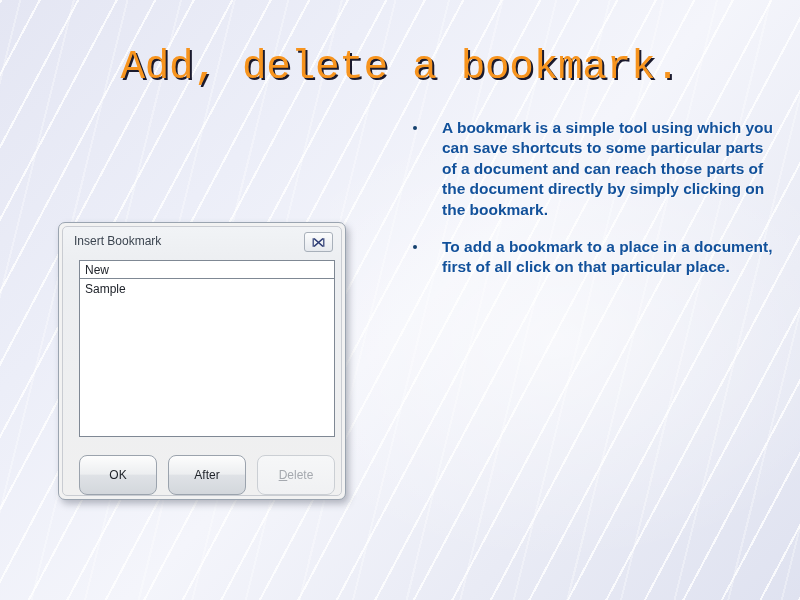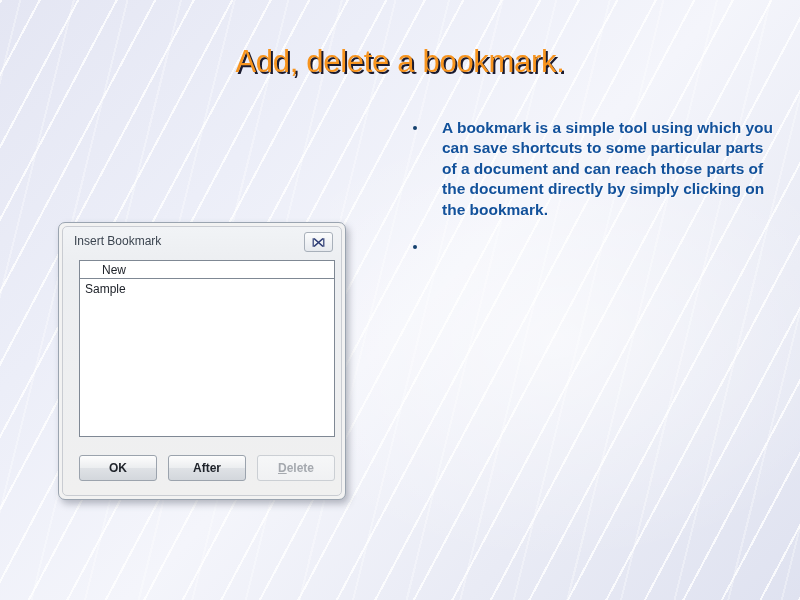--- a/index.html
+++ b/index.html
@@ -73,26 +73,27 @@
     pointer-events: none;
   }
 
   
   #slide-title {
     position: absolute;
     left: 0;
     top: 44px;
     width: 800px;
     text-align: center;
-    font-size: 31px;
+    font-size: 41px;
     font-weight: 400;
     letter-spacing: -0.3px;
     color: #F7941E;
     text-shadow: 2px 2px 0 #1a1a2e;
     white-space: nowrap;
+    font-family: Liberation Mono, monospace;
   }
 
   
   #body-text {
     position: absolute;
     left: 404px;
     top: 118px;
     width: 372px;
   }
   .bullet {
@@ -172,21 +173,21 @@
     position: absolute;
     left: 16px;
     top: 33px;
     width: 256px;
     height: 19px;
     background: #ffffff;
     border: 1px solid #7f8894;
     box-sizing: border-box;
     font-size: 12px;
     color: #20242b;
-    padding: 1px 0 0 22px;
+    padding: 1px 0 0 5px;
     line-height: 17px;
     white-space: nowrap;
     overflow: hidden;
   }
   #bookmark-list {
     position: absolute;
     left: 16px;
     top: 52px;
     width: 256px;
     height: 158px;
@@ -208,32 +209,31 @@
   #dialog-buttons {
     position: absolute;
     left: 16px;
     top: 228px;
     width: 256px;
     display: flex;
     justify-content: space-between;
   }
   .dlg-btn {
     width: 78px;
-    height: 26px;
+    height: 40px;
     border: 1px solid #9ba3ad;
-    border-radius: 3px;
+    border-radius: 8px;
     background: linear-gradient(180deg, #fdfdfd 0%, #eceef0 48%, #dfe2e6 50%, #d3d7dc 100%);
     font-size: 12px;
     color: #1e2229;
     display: flex;
     align-items: center;
     justify-content: center;
     box-sizing: border-box;
     cursor: pointer;
-    font-weight: bold;
   }
   .dlg-btn.disabled {
     border-color: #cbcfd4;
     background: linear-gradient(180deg, #f6f7f8 0%, #f0f1f3 100%);
     color: #a5a9af;
     cursor: default;
   }
   .dlg-btn .accel { text-decoration: underline; }
 </style>
 </head>
@@ -252,20 +252,21 @@
 
   <div id="slide-title">Add, delete a bookmark.</div>
 
   <div id="body-text">
     <div class="bullet">
       <span class="dot"></span>
       <span>A bookmark is a simple tool using which you can save shortcuts to some particular parts of a document and can reach those parts of the document directly by simply clicking on the bookmark.</span>
     </div>
     <div class="bullet">
       <span class="dot"></span>
+      <span>To add a bookmark to a place in a document, first of all click on that particular place.</span>
     </div>
   </div>
 
   <div id="dialog">
     <div id="dialog-inner">
 
       <div id="dialog-titlebar">
         <div id="dialog-title">Insert Bookmark</div>
         <div id="dialog-close">
           <svg width="13" height="11" viewBox="0 0 13 11" aria-hidden="true">

